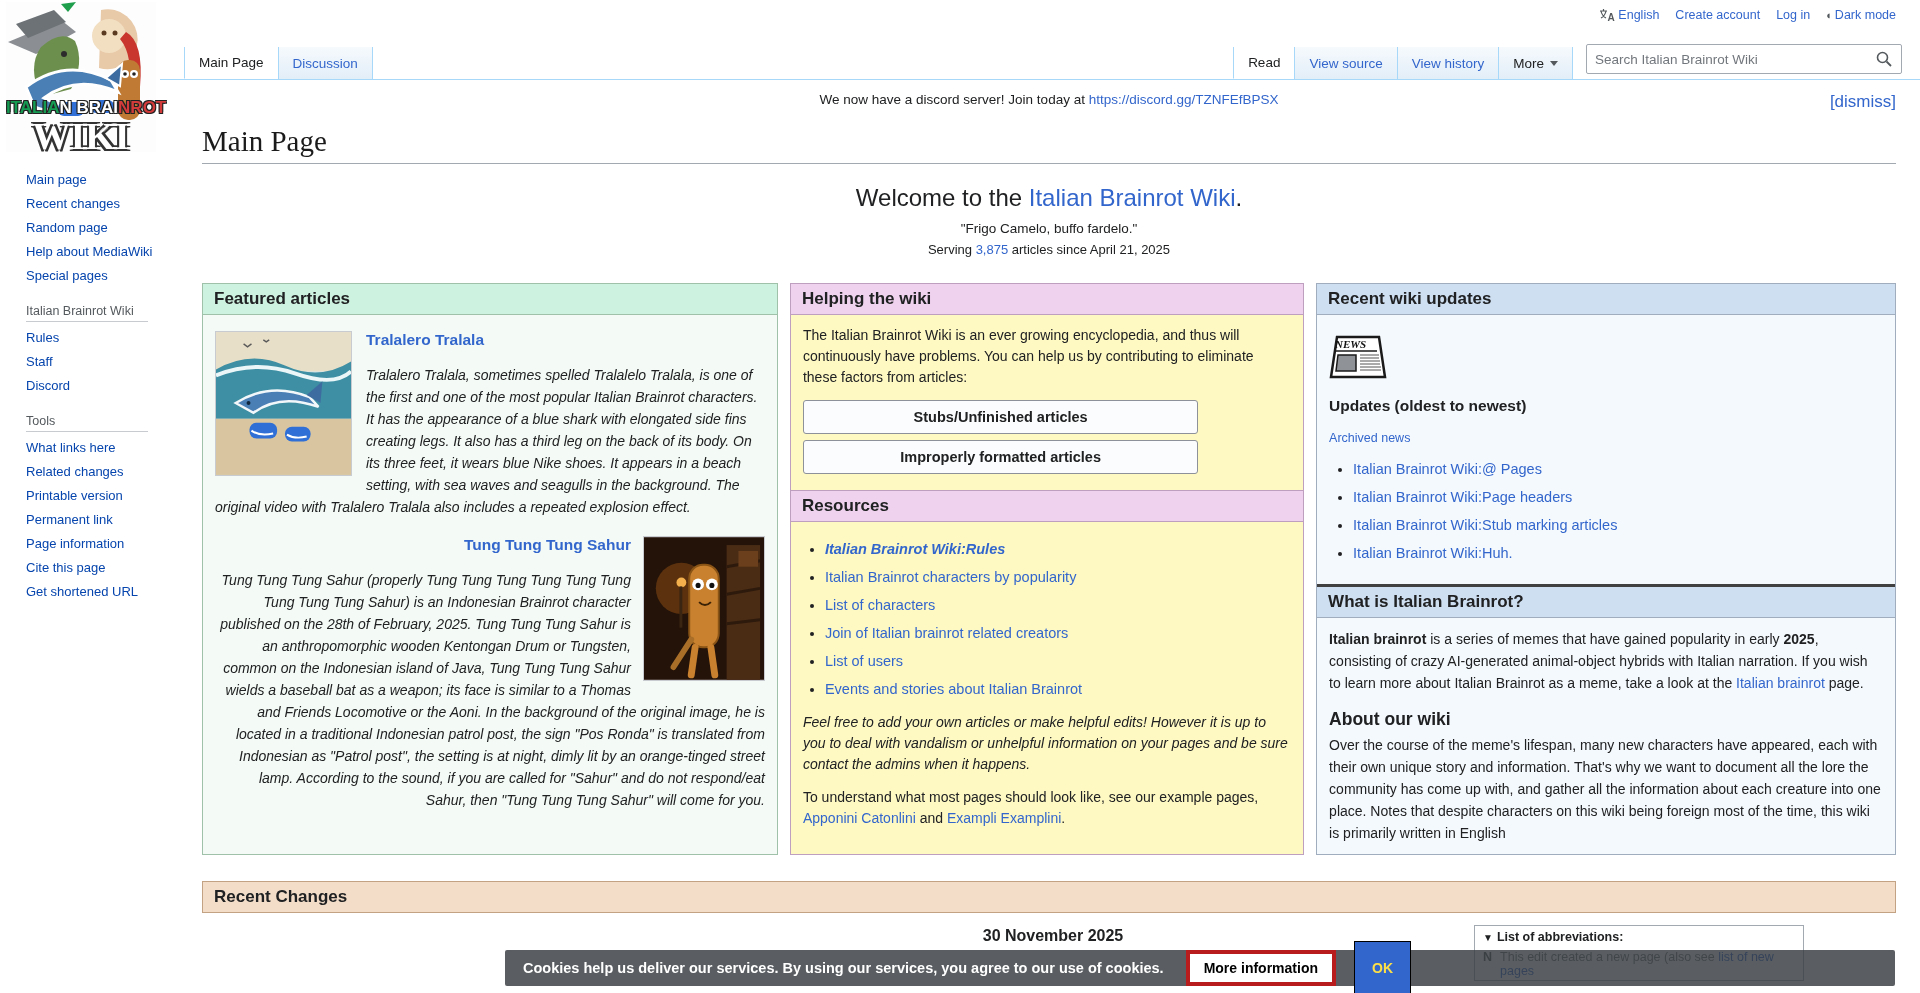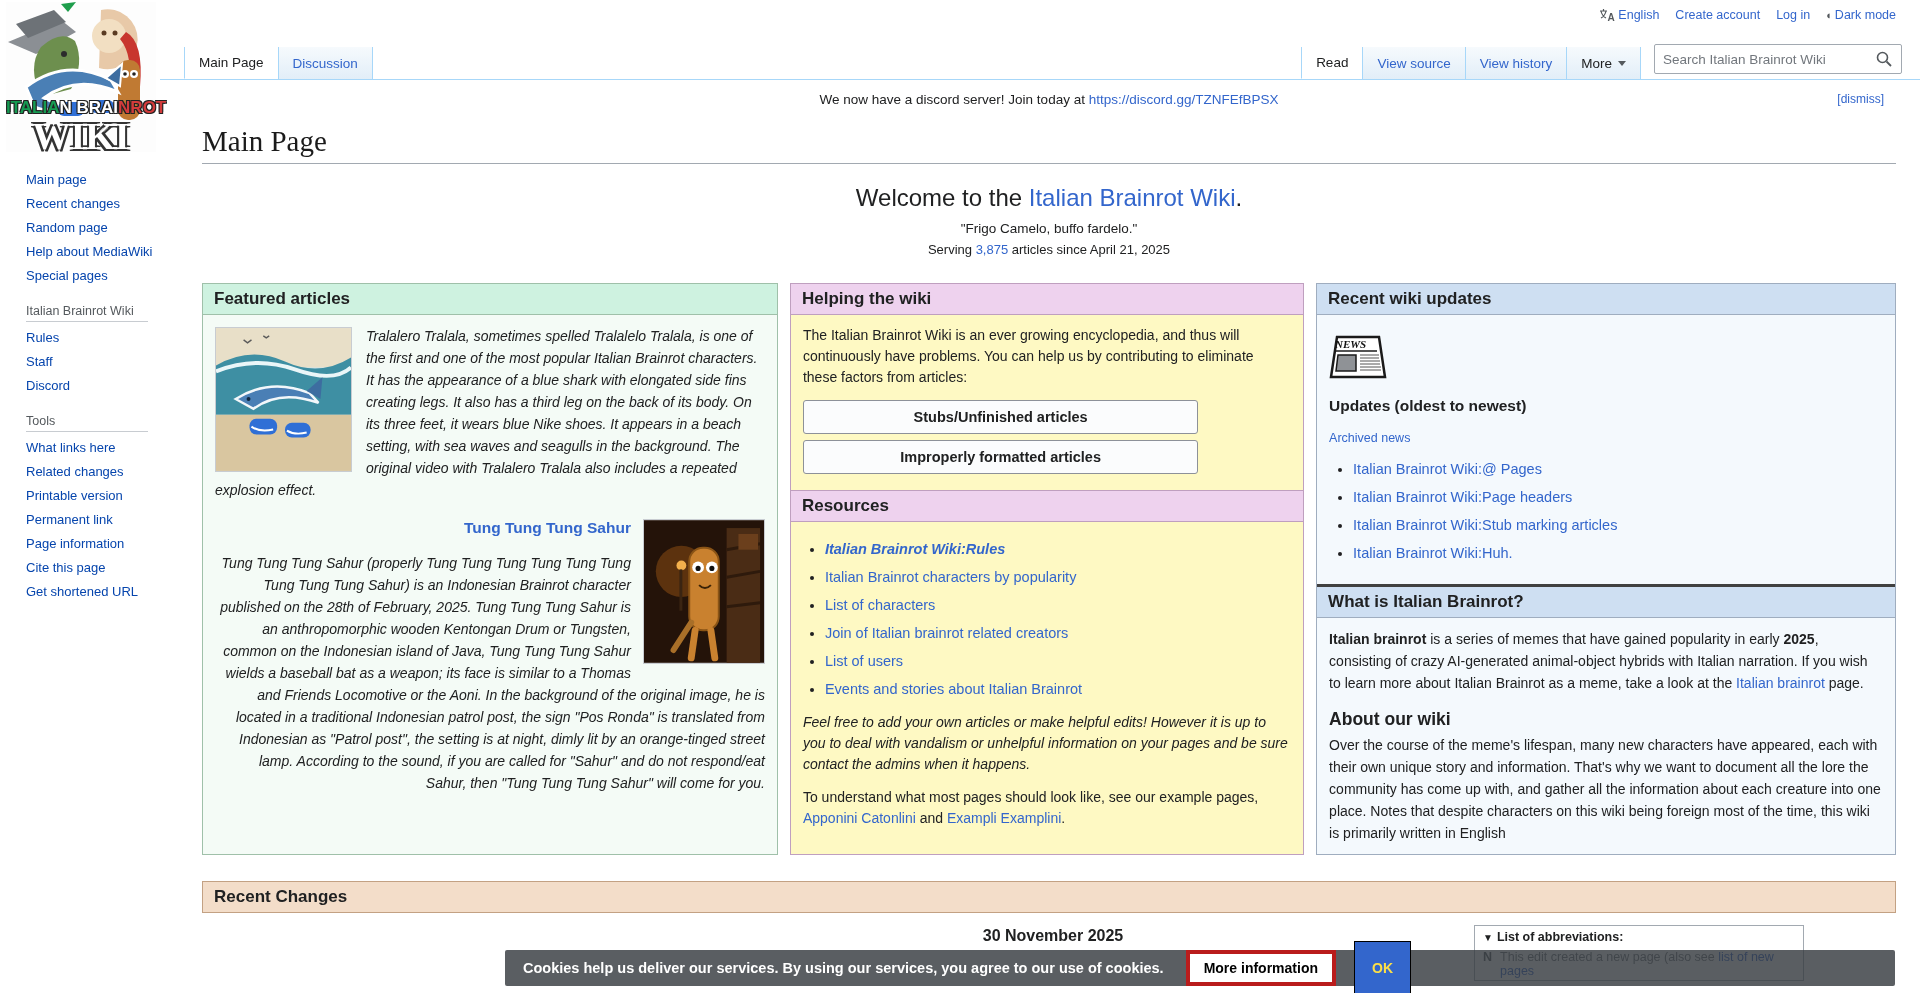--- a/index.html
+++ b/index.html
@@ -19,34 +19,34 @@
   #tabs-left { position:absolute; left:24px; bottom:0; display:flex; }
   .tab { height:32px; display:flex; align-items:center; padding:0 14px; font-size:13.5px;
          background:linear-gradient(to bottom,#f6fafd 0%,#e2eef8 100%);
          border-left:1px solid #a7d7f9; border-right:1px solid #a7d7f9; margin-right:-1px; }
   .tab.active { background:#ffffff; color:#202122; border-bottom:1px solid #fff; }
   .tab a { color:#3366cc; }
   #tabs-right { position:absolute; right:18px; bottom:0; display:flex; align-items:flex-end; }
   .more-tab { display:flex; align-items:center; gap:6px; }
   .chev { width:0; height:0; border-left:4px solid transparent; border-right:4px solid transparent; border-top:5px solid #54595d; display:inline-block; }
   #searchwrap { display:flex; align-items:center; margin-left:14px; margin-bottom:5px;
-                width:248px; height:30px; border:1px solid #a2a9b1; border-radius:2px; background:#fff; }
+                width:316px; height:30px; border:1px solid #a2a9b1; border-radius:2px; background:#fff; }
   #searchwrap input { flex:1; border:0; outline:none; font-size:13.5px; padding:0 8px; color:#202122; font-family:"Liberation Sans",sans-serif; }
   #searchwrap input::placeholder { color:#72777d; }
   .search-btn { width:34px; height:100%; display:flex; align-items:center; justify-content:center; background:transparent; border:0; cursor:pointer; }
   
   #logo { width:150px; height:150px; margin:2px 0 18px 6px; position:relative; cursor:pointer; }
   .side-list { list-style:none; padding-left:26px; margin-bottom:20px; }
   .side-list li { margin:6px 0; }
   .side-list a { font-size:13px; color:#0645ad; }
   .side-head { font-size:12.5px; color:#54595d; margin:0 12px 6px 26px; padding-bottom:3px; border-bottom:1px solid #c8ccd1; }
   
   #content { padding:0 24px 0 42px; }
   #sitenotice { text-align:center; position:relative; font-size:13.5px; padding:12px 0 10px; color:#202122; }
-  #dismiss { position:absolute; right:12px; top:12px; font-size:12px;text-align:center; }
+  #dismiss { position:absolute; right:0; top:12px; font-size:17px;text-align:center; }
   h1#firstHeading { font-family:"Liberation Serif", serif; font-weight:400; font-size:29px; color:#1b1b1b;
                     padding-bottom:5px; border-bottom:1px solid #a2a9b1; margin-top:8px; }
   #welcome { text-align:center; margin-top:20px; }
   #welcome h2 { font-size:24px; font-weight:400; }
   #welcome .tagline { font-size:13.5px; margin-top:9px; }
   #welcome .serving { font-size:13px; margin-top:6px; }
   
   #columns { display:flex; gap:12px; margin-top:26px; align-items:stretch; }
   .col { display:flex; flex-direction:column; }
   #col-featured { width:578px; border:1px solid #9fc0a9; background:#f4fbf6; }
@@ -249,20 +249,21 @@
               <rect y="88" width="137" height="57" fill="#d9c6a0"></rect>
               <path d="M20,72 Q55,50 95,66 L104,76 Q65,62 38,82 Z" fill="#4a7fb5" stroke="#f2f7fa" stroke-width="2.5"></path>
               <polygon points="92,64 108,50 106,72" fill="#3d6da0"></polygon>
               <circle cx="33" cy="72" r="2" fill="#10263d"></circle>
               <rect x="34" y="92" width="28" height="16" rx="7" fill="#2f6fd6"></rect>
               <rect x="70" y="96" width="26" height="15" rx="7" fill="#2f6fd6"></rect>
               <path d="M36,100 q8,6 22,3" stroke="#fff" stroke-width="2" fill="none"></path>
               <path d="M72,104 q8,5 20,2" stroke="#fff" stroke-width="2" fill="none"></path>
               <path d="M28,12 l4,3 l4,-3 M48,8 l3,2 l3,-2" stroke="#5a5a5a" stroke-width="1.4" fill="none"></path>
             </svg>
+            <a class="fa-title">Tralalero Tralala</a>
             <p class="fa-text">Tralalero Tralala, sometimes spelled Tralalelo Tralala, is one of the first and one of the most popular Italian Brainrot characters. It has the appearance of a blue shark with elongated side fins creating legs. It also has a third leg on the back of its body. On its three feet, it wears blue Nike shoes. It appears in a beach setting, with sea waves and seagulls in the background. The original video with Tralalero Tralala also includes a repeated explosion effect.</p>
           </div>
           <div id="article2" class="clearfix">
             <svg id="img-sahur" class="thumb" width="122" height="145" viewBox="0 0 122 145">
               <rect width="122" height="145" fill="#241309"></rect>
               <circle cx="38" cy="52" r="26" fill="#8a4d13" opacity="0.55"></circle>
               <circle cx="38" cy="46" r="5" fill="#f3b04c"></circle>
               <rect x="36" y="50" width="3" height="42" fill="#3a2412"></rect>
               <rect x="84" y="8" width="34" height="137" fill="#4a2c15"></rect>
               <line x1="84" y1="30" x2="118" y2="24" stroke="#2e1a0c" stroke-width="3"></line>

